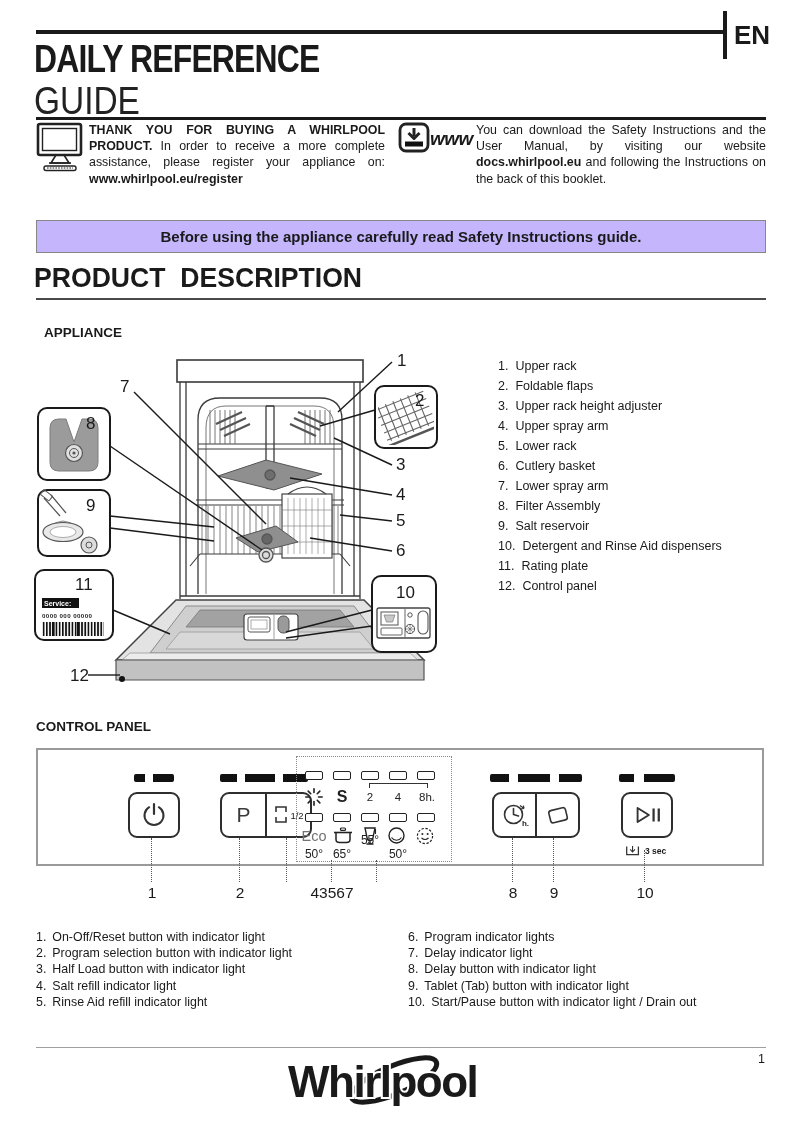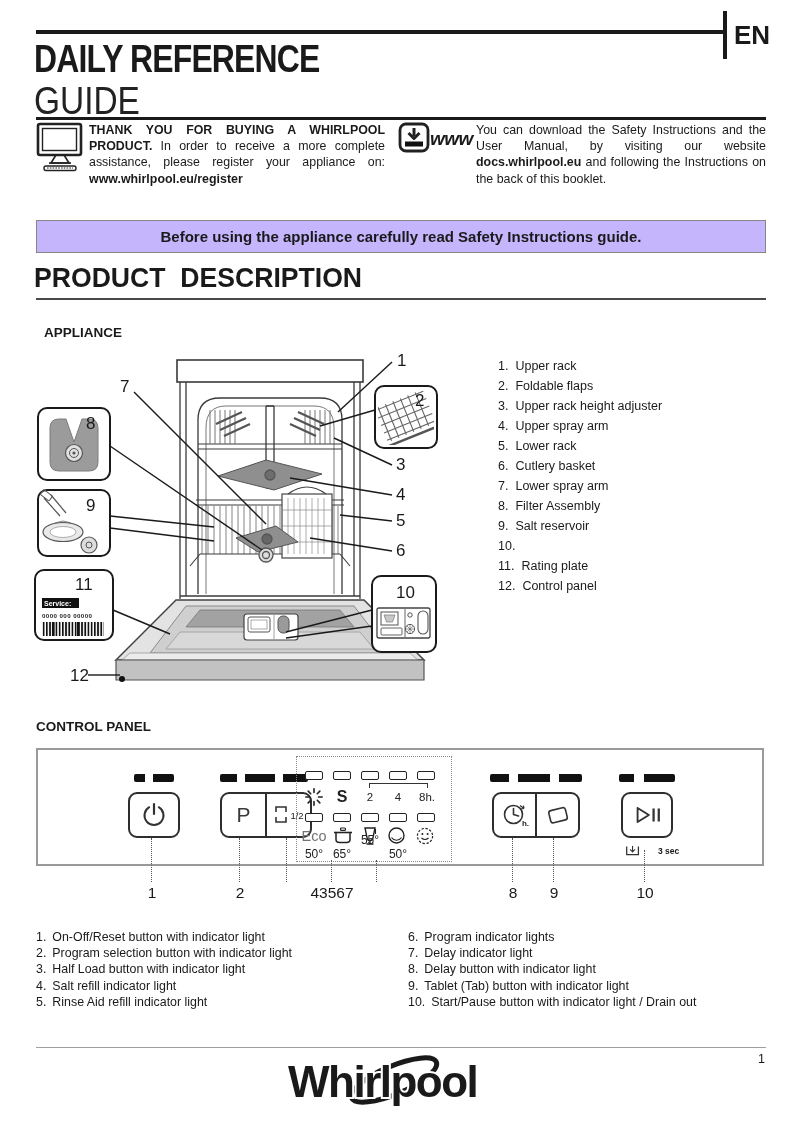--- a/index.html
+++ b/index.html
@@ -66,21 +66,21 @@
            border:1.2px dotted #8a8a8a;box-sizing:border-box;}
   .led{position:absolute;width:18px;height:9px;border:1.6px solid #222;border-radius:2px;
        box-sizing:border-box;background:#fff;}
   .ic{position:absolute;display:flex;align-items:center;justify-content:center;}
   .txt-ind{font-size:11.5px;font-weight:400;color:#222;}
   .eco{font-size:14.5px;color:#737373;}
   .temp{position:absolute;width:26px;text-align:center;font-size:12px;color:#222;}
   .bracket{position:absolute;border-top:1.2px solid #333;border-left:1.2px solid #333;border-right:1.2px solid #333;height:4px;}
   .sglyph{font-size:16px;font-weight:bold;color:#222;}
   .hdot{font-size:8px;font-weight:bold;position:absolute;}
-  .drain-wrap{position:absolute;display:flex;align-items:center;gap:16px;}
+  .drain-wrap{position:absolute;display:flex;align-items:center;gap:3px;}
   .drain-lbl{font-size:8.5px;font-weight:bold;}
 
   
   .lead{position:absolute;width:0;border-left:1.5px dotted #555;}
   .cp-num{position:absolute;top:884px;transform:translateX(-50%);font-size:15.5px;}
 
   
   .foot-rule{left:36px;top:1047px;width:730px;height:1px;background:#9f9f9f;}
   .page-num{left:745px;top:1052px;width:20px;text-align:right;font-size:12.5px;}
   .logo{left:284px;top:1052px;}
@@ -311,20 +311,21 @@
     <div class="row">
         <span class="n">8.</span>
         <span>Filter Assembly</span>
       </div>
     <div class="row">
         <span class="n">9.</span>
         <span>Salt reservoir</span>
       </div>
     <div class="row">
         <span class="n">10.</span>
+        <span>Detergent and Rinse Aid dispensers</span>
       </div>
     <div class="row">
         <span class="n">11.</span>
         <span>Rating plate</span>
       </div>
     <div class="row">
         <span class="n">12.</span>
         <span>Control panel</span>
       </div>
   </div>

